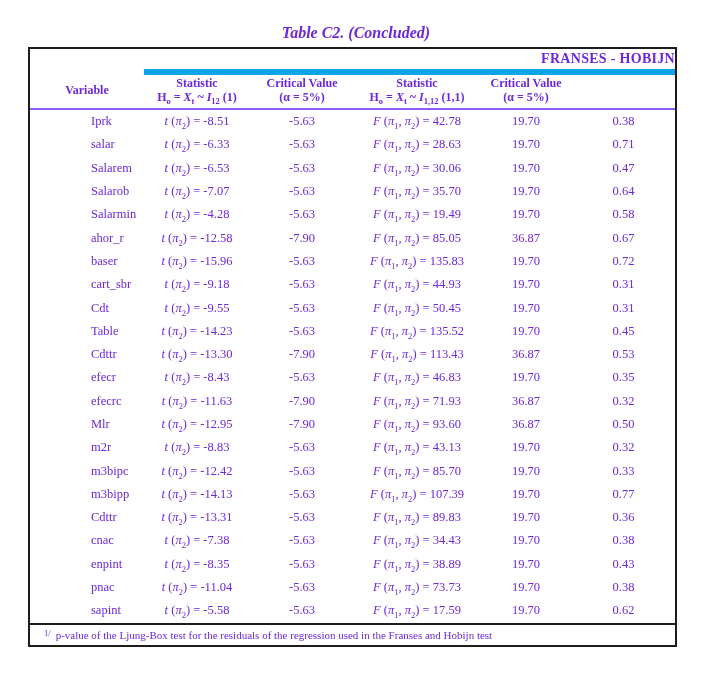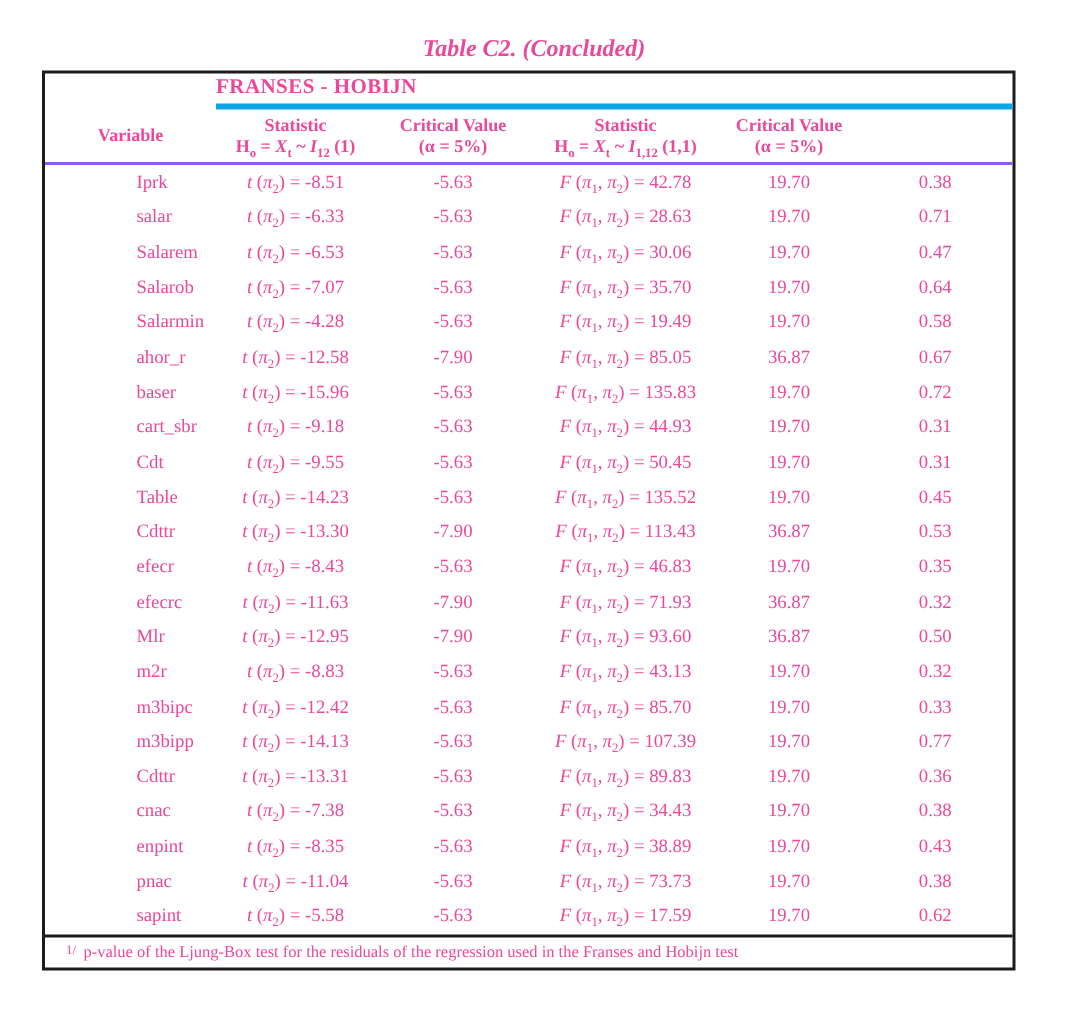--- a/index.html
+++ b/index.html
@@ -1,31 +1,31 @@
 <!DOCTYPE html>
 <html><head>
 <meta charset="utf-8">
 <style>
   html,body{margin:0;padding:0;background:#ffffff;}
   .page{
     position:relative;width:712px;height:689px;background:#ffffff;
-    font-family:"Liberation Serif","DejaVu Serif",serif;color:#ec4899;
+    font-family:"Liberation Serif","DejaVu Serif",serif;color:#6d28d9;
     overflow:hidden;
   }
   .title{
     position:absolute;top:24px;left:0;width:712px;text-align:center;
     font-size:16px;font-weight:bold;font-style:italic;
   }
   .tbl{
     position:absolute;left:28px;top:47px;width:649px;height:600px;
     border:2px solid #1c1c1c;box-sizing:border-box;
   }
   .group-row{display:grid;grid-template-columns:114px 1fr;height:23px;}
   .group-cell{
-    border-bottom:4px solid #0ea5e9;text-align:left;font-weight:bold;
+    border-bottom:6px solid #0ea5e9;text-align:right;font-weight:bold;
     font-size:14px;line-height:20px;letter-spacing:0.3px;box-sizing:border-box;
   }
   .head-row{
     display:grid;grid-template-columns:114px 106px 104px 126px 92px 103px;
     height:38px;border-bottom:2px solid #8b5cf6;box-sizing:border-box;
     font-weight:bold;font-size:12px;
   }
   .hcell{display:flex;flex-direction:column;justify-content:center;text-align:center;line-height:14px;}
   .rows{height:513px;}
   .row{

